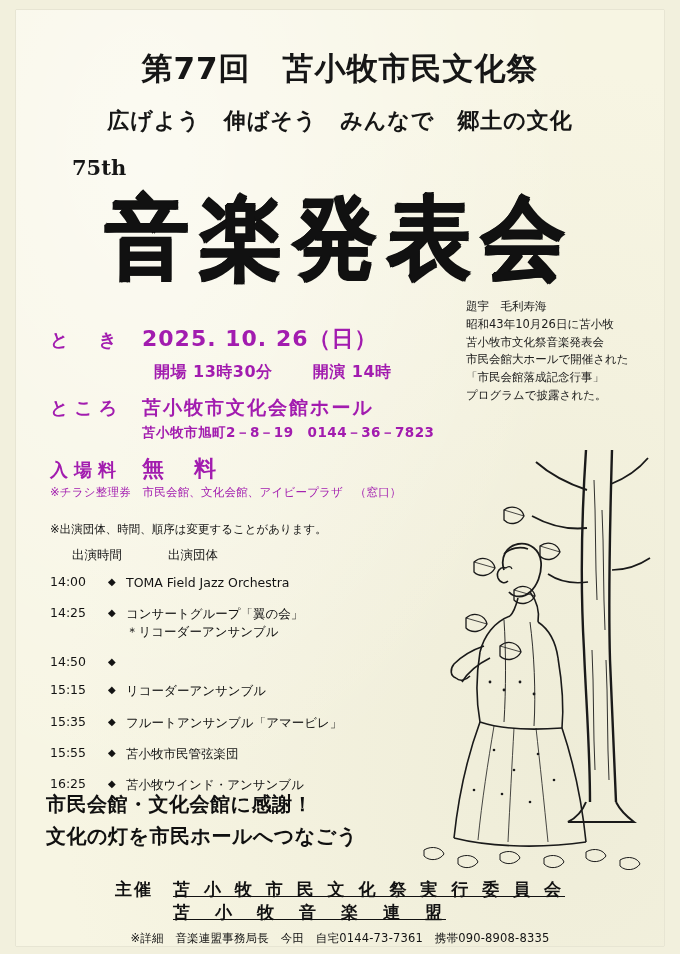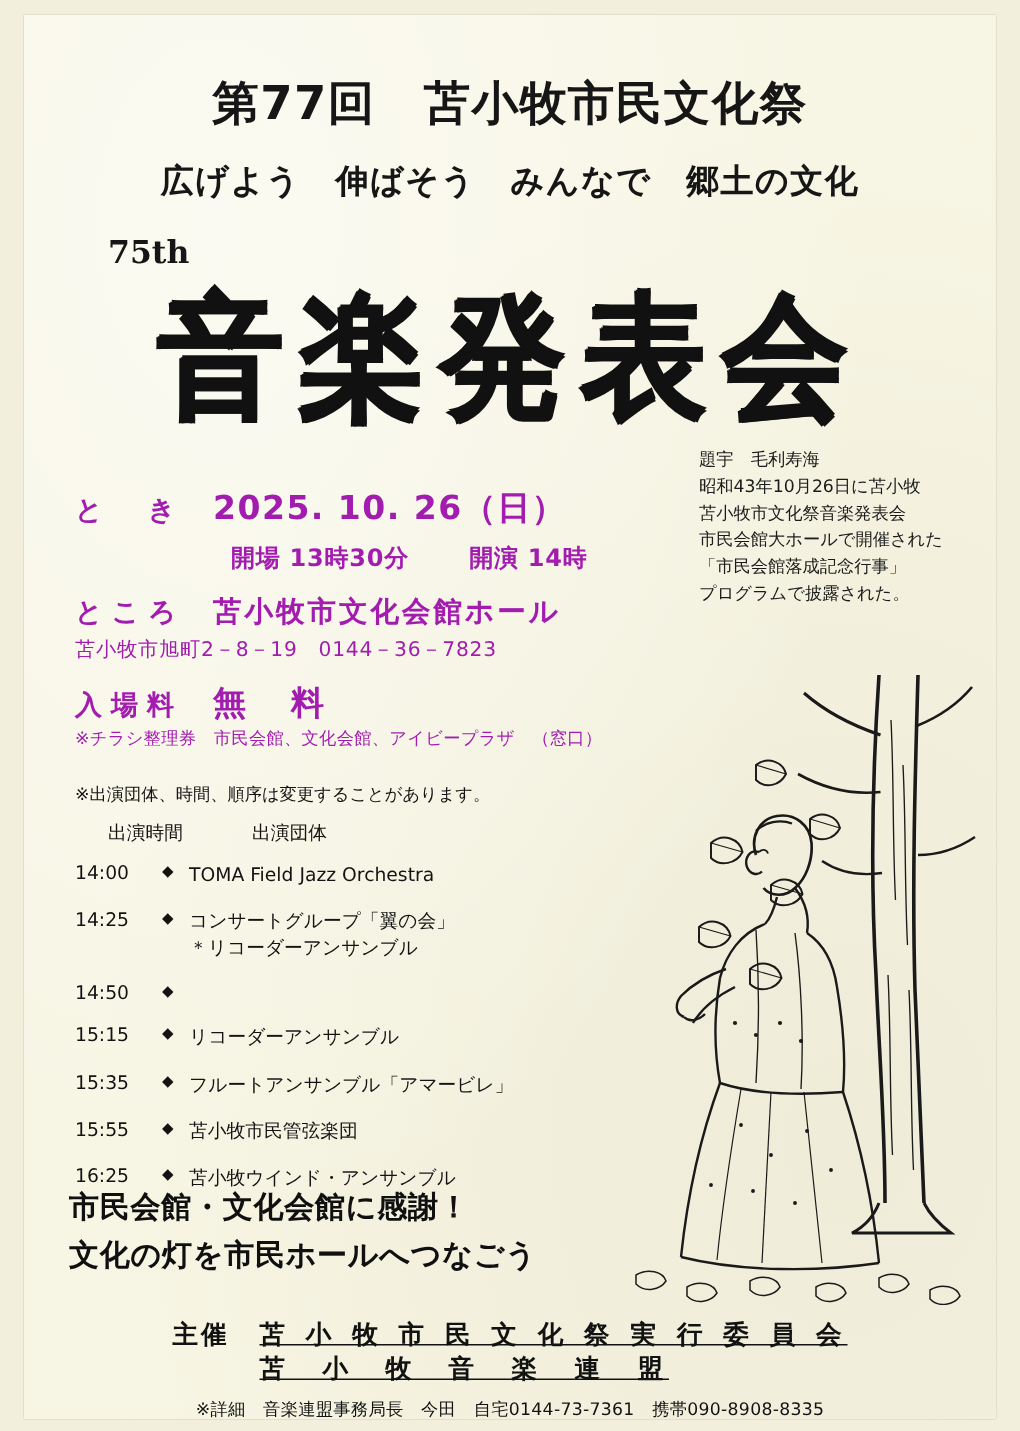--- a/index.html
+++ b/index.html
@@ -129,23 +129,24 @@
     margin-top: 12px;
     display: flex;
     align-items: baseline;
   }
   .val-place {
     font-size: 19px;
     font-weight: bold;
     letter-spacing: 2px;
   }
   .place-addr {
+    margin-left: 92px;
     margin-top: 3px;
     font-size: 13.5px;
-    font-weight: normal;
+    font-weight: bold;
     letter-spacing: 0.5px;
   }
   .row-fee {
     margin-top: 12px;
     display: flex;
     align-items: baseline;
   }
   .val-fee {
     font-size: 22px;
     font-weight: bold;

